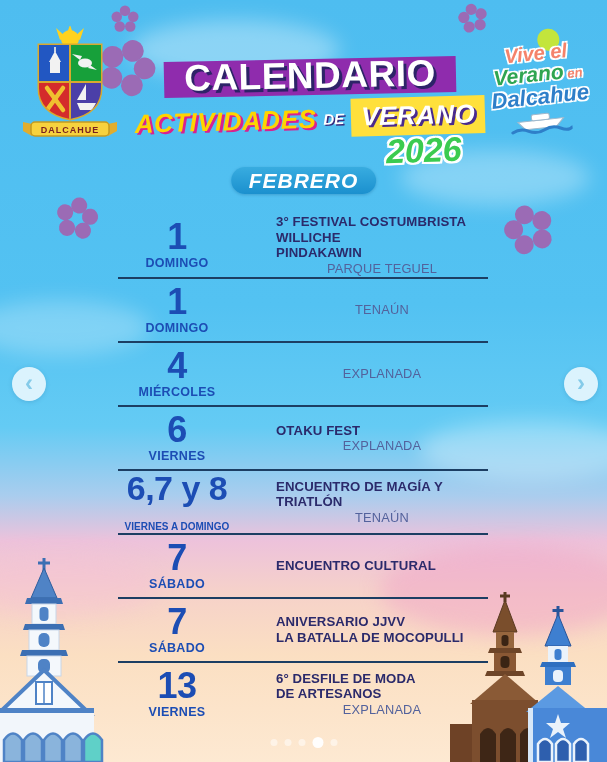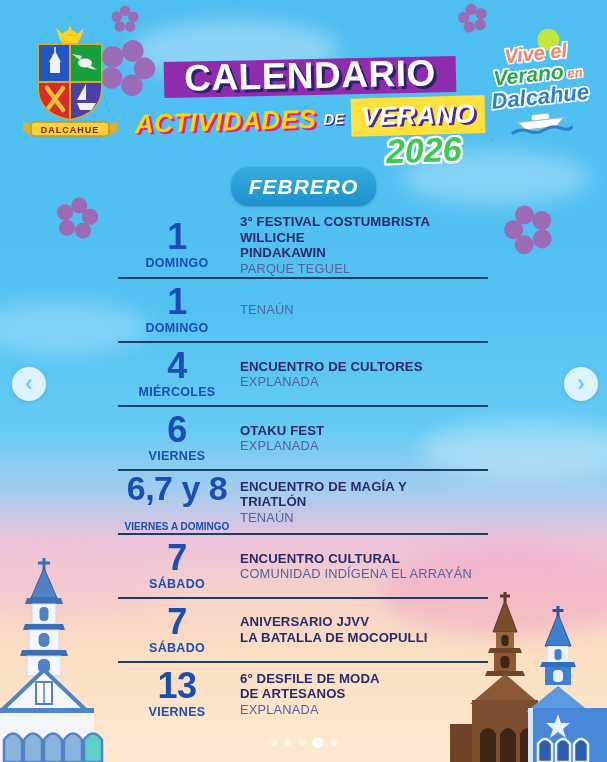--- a/index.html
+++ b/index.html
@@ -32,38 +32,38 @@
   .t-act{font-size:26px;font-style:italic;font-weight:800;color:#ffd400;letter-spacing:.5px;
     text-shadow:2.5px 2px 0 #d9218f;}
   .t-de{font-size:15px;font-style:italic;font-weight:800;color:#fff;margin:0 7px;
     text-shadow:1.5px 1.5px 0 #3a2b7e;}
   .t-ver{background:#ffe03c;padding:3px 10px 4px;font-size:26px;font-style:italic;font-weight:800;
     color:#fff;letter-spacing:.5px;text-shadow:2.5px 2px 0 #4a2b8e;}
   .t-year{position:absolute;left:246px;top:76px;font-size:34px;font-style:italic;font-weight:800;
     color:#3bcb50;transform:rotate(-2deg);
     text-shadow:-2px -2px 0 #fff,2px -2px 0 #fff,-2px 2px 0 #fff,2px 2px 0 #fff,0 2px 0 #fff,2px 0 0 #fff,0 -2px 0 #fff,-2px 0 0 #fff;}
 
-  .month-badge{position:absolute;left:50%;transform:translateX(-50%);top:167px;height:39px;
+  .month-badge{position:absolute;left:50%;transform:translateX(-50%);top:167px;height:27px;
     padding:0 18px;border-radius:17px;background:linear-gradient(#38ace0,#1b90ce);
     color:#fff;font-size:21px;font-style:italic;font-weight:800;letter-spacing:1px;
     display:flex;align-items:center;box-shadow:0 1px 3px rgba(0,60,110,.25);}
 
   
   .events{position:absolute;left:118px;top:213px;width:370px;}
   .ev{display:flex;align-items:center;height:64px;}
   .ev + .ev{border-top:2px solid #1c3e63;}
   .ev .date-col{width:118px;flex:none;text-align:center;color:#1c4db4;}
   .ev .d-num{font-size:36px;line-height:.95;font-weight:800;letter-spacing:-.5px;}
   .ev .d-day{font-size:12.5px;font-weight:800;letter-spacing:.3px;margin-top:1px;}
   .ev.range .d-num{font-size:34px;}
   .ev.range .d-day{font-size:10px;letter-spacing:0;margin-top:16px;}
-  .ev .info-col{flex:1;padding-left:4px;min-width:0;}
+  .ev .info-col{flex:1;padding-left:4px;min-width:0;margin-left:36px;}
   .ev .e-title{font-size:13.2px;font-weight:800;color:#2b2a6b;line-height:1.18;
     letter-spacing:.1px;white-space:pre-line;}
-  .ev .e-loc{font-size:12.8px;font-weight:400;color:#53629c;line-height:1.2;letter-spacing:.2px;}
+  .ev .e-loc{font-size:12.8px;font-weight:400;color:#53629c;line-height:1.2;letter-spacing:.2px;text-align:center;}
 
   
   .nav-btn{position:absolute;width:34px;height:34px;border-radius:50%;border:none;cursor:pointer;
     background:rgba(255,255,255,.78);color:#85cbe9;font-size:24px;font-weight:700;line-height:1;
     display:flex;align-items:center;justify-content:center;padding:0 0 3px 0;
     box-shadow:0 1px 4px rgba(40,110,160,.25);}
   .nav-prev{left:12px;top:367px;}
   .nav-next{left:564px;top:367px;}
   .dots{position:absolute;left:50%;transform:translateX(-50%);top:737px;display:flex;
     gap:7px;align-items:center;}
@@ -287,21 +287,20 @@
       <div class="info-col">
         <div class="e-loc">TENAÚN</div>
       </div>
     </div>
     <div class="ev">
       <div class="date-col">
         <div class="d-num">4</div>
         <div class="d-day">MIÉRCOLES</div>
       </div>
       <div class="info-col">
-        <div class="e-title">ENCUENTRO DE CULTORES</div>
         <div class="e-loc">EXPLANADA</div>
       </div>
     </div>
     <div class="ev">
       <div class="date-col">
         <div class="d-num">6</div>
         <div class="d-day">VIERNES</div>
       </div>
       <div class="info-col">
         <div class="e-title">OTAKU FEST</div>
@@ -319,21 +318,20 @@
         <div class="e-loc">TENAÚN</div>
       </div>
     </div>
     <div class="ev">
       <div class="date-col">
         <div class="d-num">7</div>
         <div class="d-day">SÁBADO</div>
       </div>
       <div class="info-col">
         <div class="e-title">ENCUENTRO CULTURAL</div>
-        <div class="e-loc">COMUNIDAD INDÍGENA EL ARRAYÁN</div>
       </div>
     </div>
     <div class="ev">
       <div class="date-col">
         <div class="d-num">7</div>
         <div class="d-day">SÁBADO</div>
       </div>
       <div class="info-col">
         <div class="e-title">ANIVERSARIO JJVV
 LA BATALLA DE MOCOPULLI</div>

